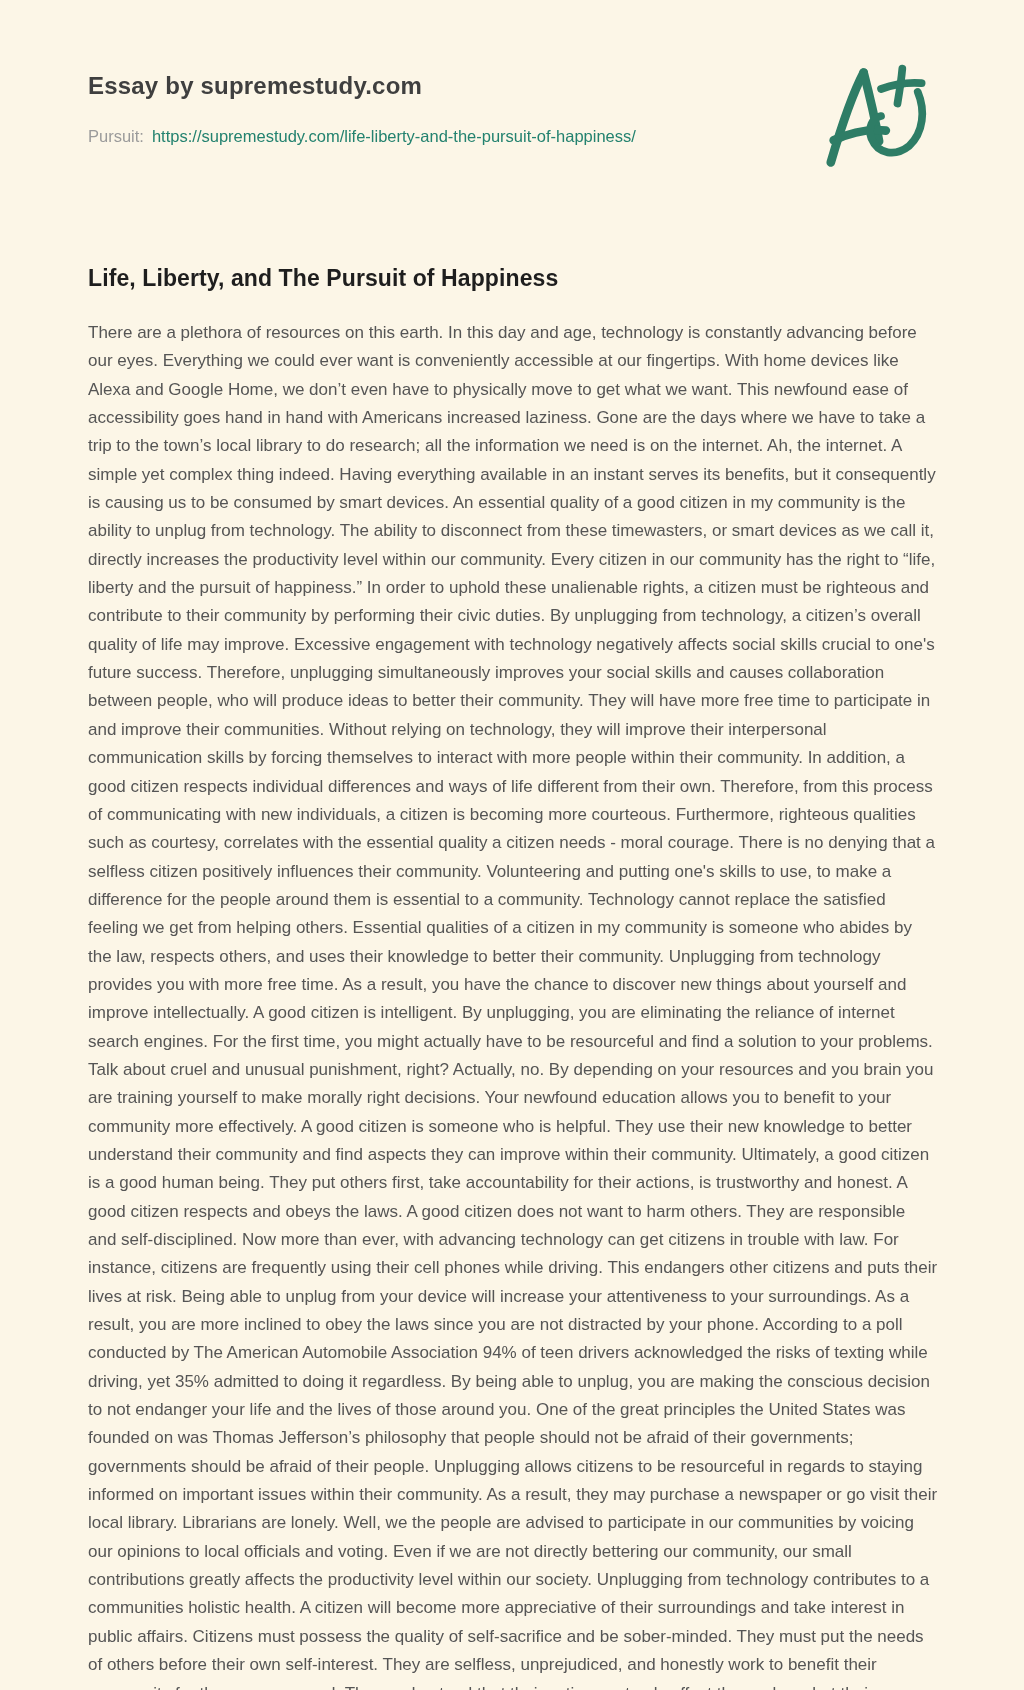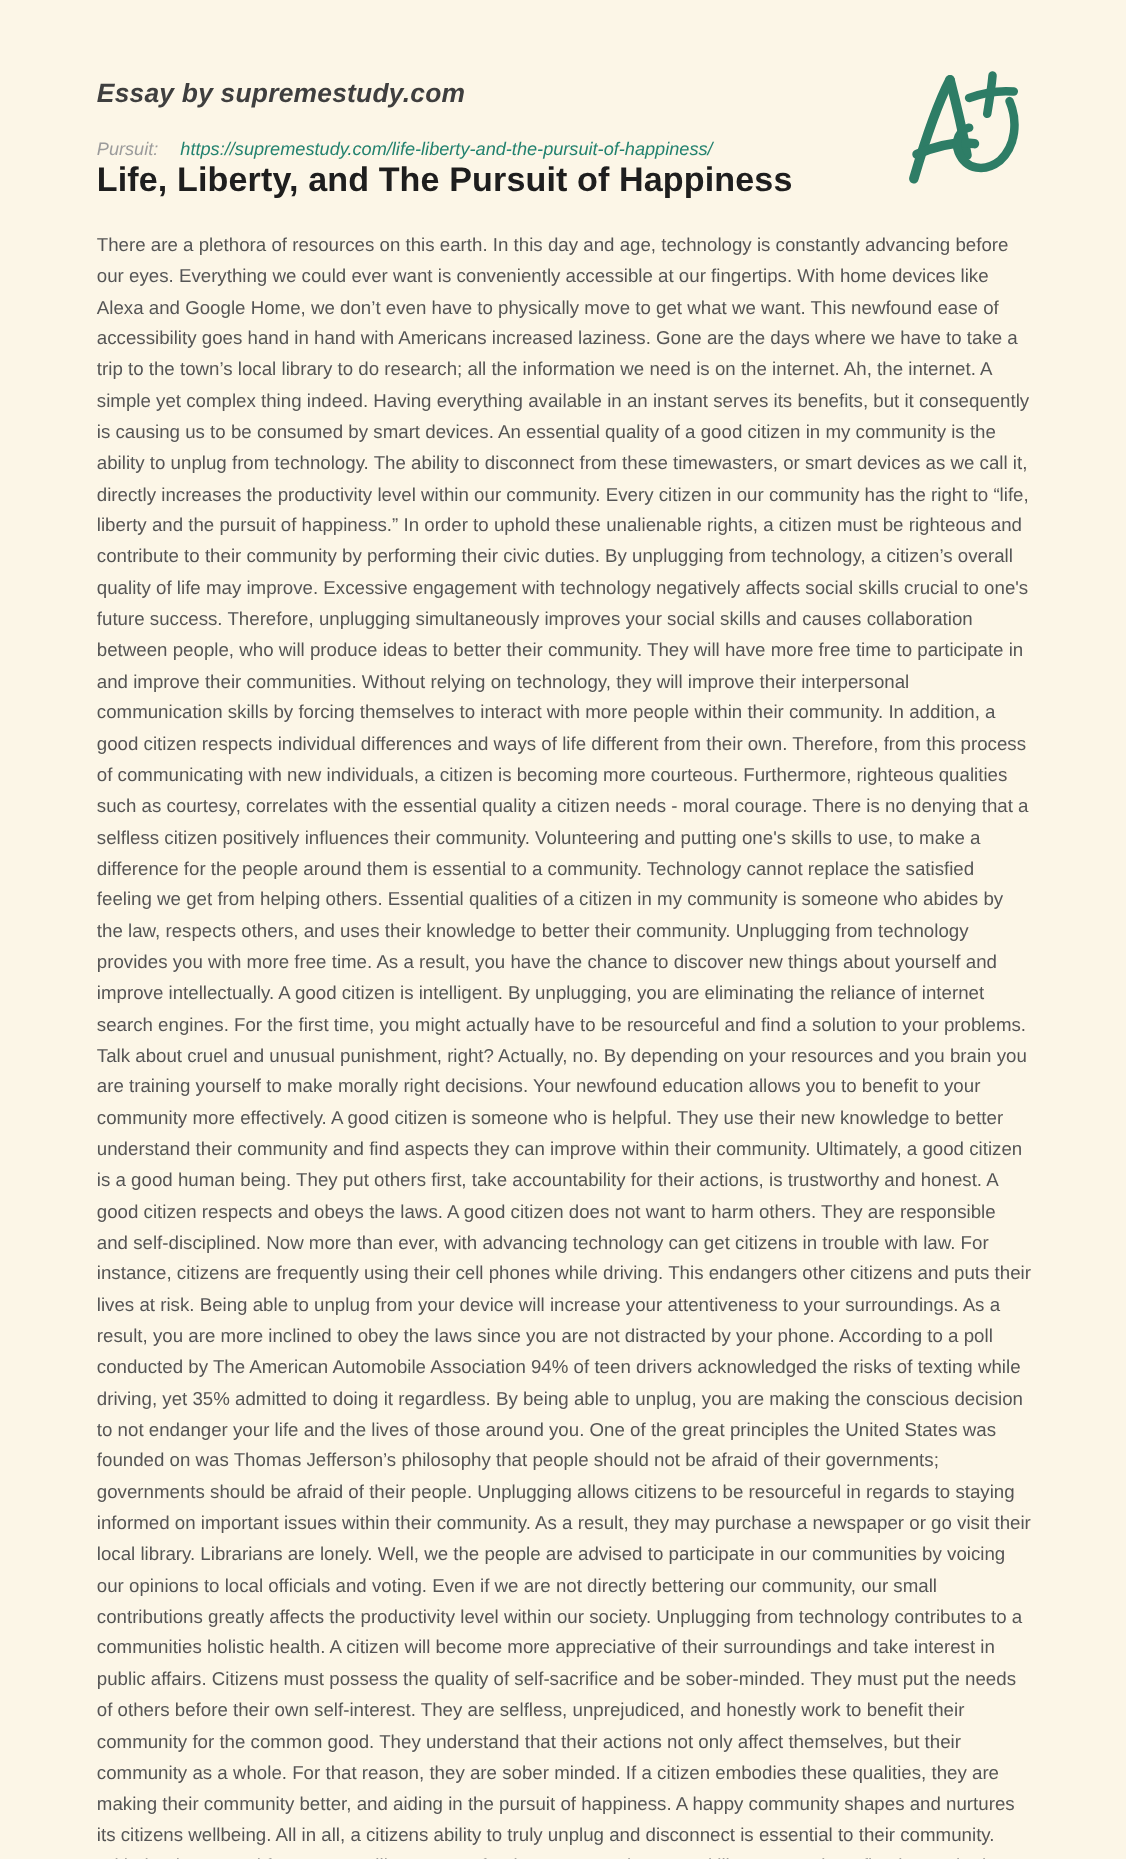--- a/index.html
+++ b/index.html
@@ -19,49 +19,49 @@
   }
   .page {
     position: relative;
     width: 1024px;
     min-height: 1690px;
     background: var(--background);
     padding: 72px 88px 30px 88px;
   }
   .header {
     position: relative;
-    font-style: italic;
   }
   .site-title {
     font-size: 24px;
     font-weight: bold;
     color: var(--site-title-gray);
     letter-spacing: 0.2px;
   }
   .source-line {
     margin-top: 27px;
     font-size: 16.5px;
     color: var(--muted-gray);
   }
   .source-link {
     color: var(--link-teal);
     text-decoration: none;
-    margin-left: 20px;
+    margin-left: 8px;
   }
   .logo {
     position: absolute;
     top: -14px;
     right: -4px;
     width: 116px;
     height: 120px;
     color: var(--accent-green);
   }
   .logo svg { width: 100%; height: 100%; }
   .essay-title {
-    font-size: 31px;
+    margin-top: 119px;
+    font-size: 23px;
     font-weight: bold;
     color: var(--heading-dark);
     letter-spacing: 0.1px;
   }
   .essay-body {
     margin-top: 27px;
     width: 850px;
     font-size: 17px;
     line-height: 28.35px;
     color: var(--body-gray);

